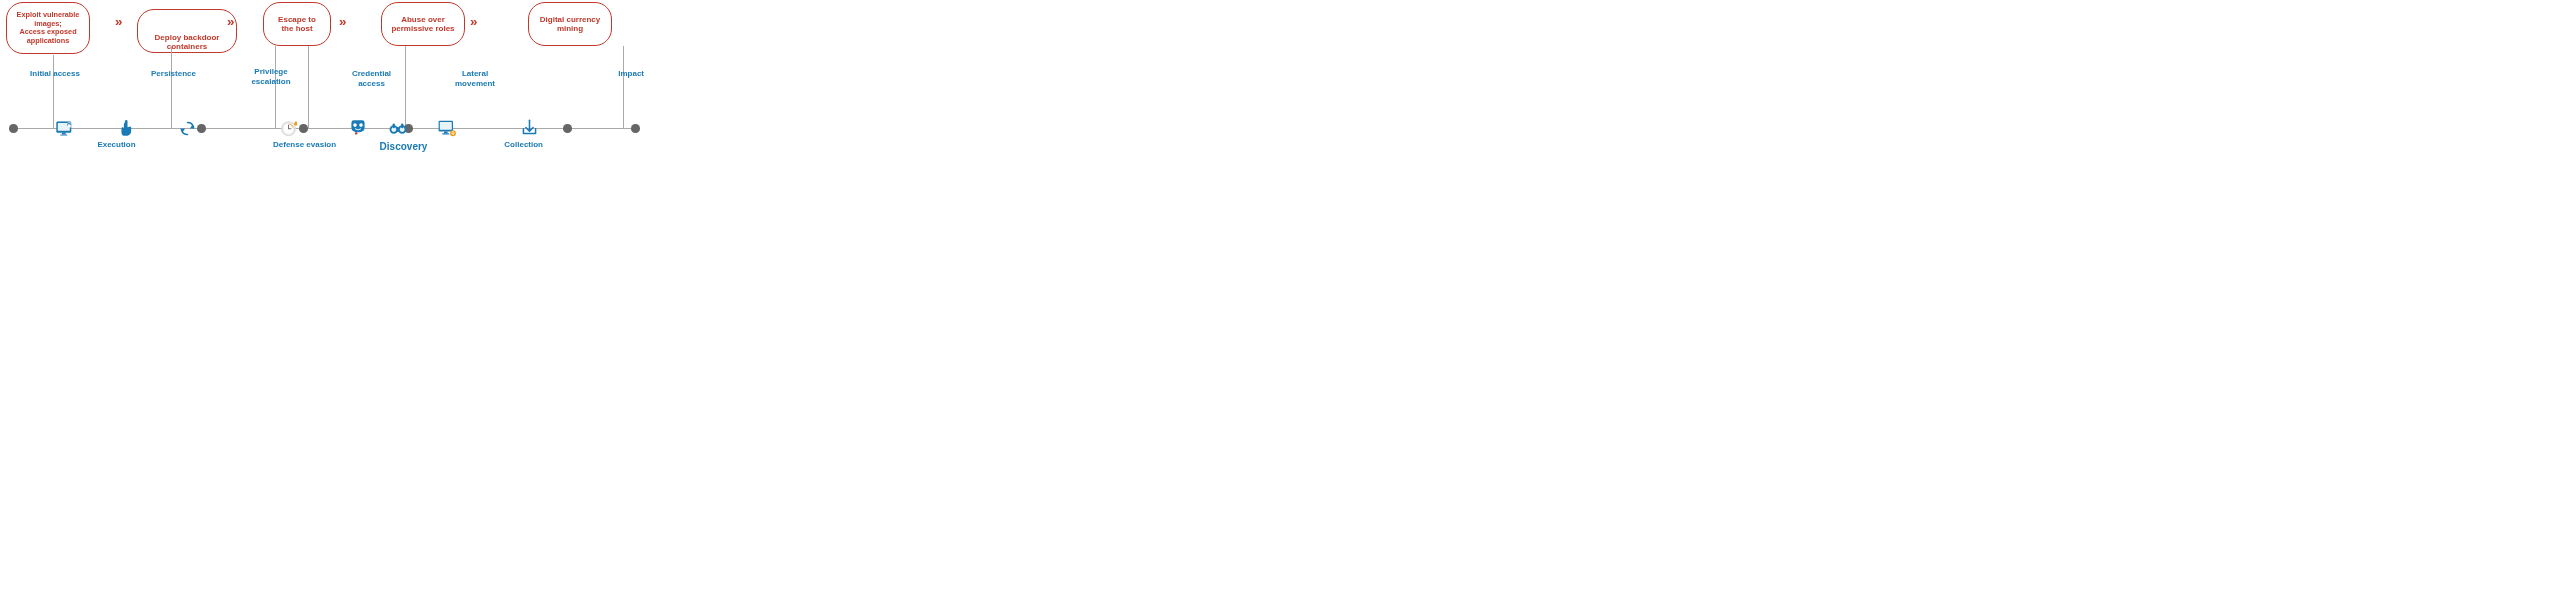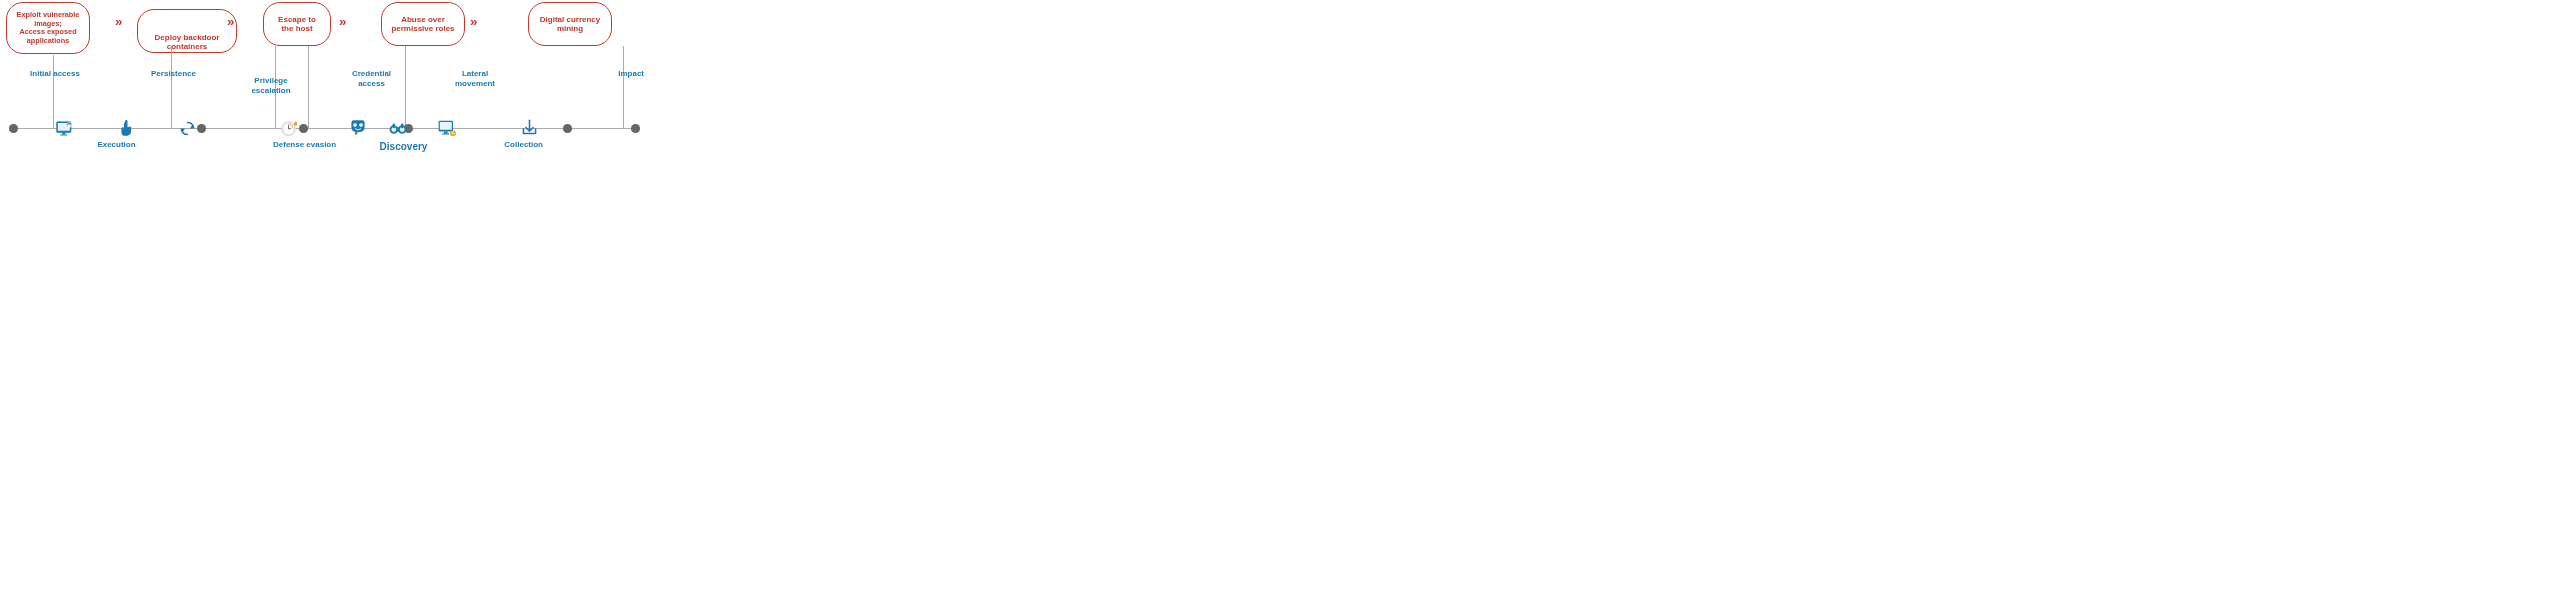--- a/index.html
+++ b/index.html
@@ -134,21 +134,21 @@
   <div class="connector" style="left:308px; top:46px; height:83px;"></div>
 
   <div class="connector" style="left:405px; top:46px; height:83px;"></div>
 
   <div class="connector" style="left:623px; top:46px; height:83px;"></div>
 
   <div class="cat-label" style="left:22px; top:69px; width:66px;">Initial access</div>
 
   <div class="cat-label" style="left:146px; top:69px; width:55px;">Persistence</div>
 
-  <div class="cat-label" style="left:242px; top:76px; width:58px; white-space:pre-line;">Privilege
+  <div class="cat-label" style="left:242px; top:67px; width:58px; white-space:pre-line;">Privilege
 escalation</div>
 
   <div class="cat-label" style="left:345px; top:69px; width:53px; white-space:pre-line;">Credential
 access</div>
 
   <div class="cat-label" style="left:447px; top:69px; width:56px; white-space:pre-line;">Lateral
 movement</div>
 
   <div class="cat-label" style="left:609px; top:69px; width:35px;text-align:right;">Impact</div>
 

